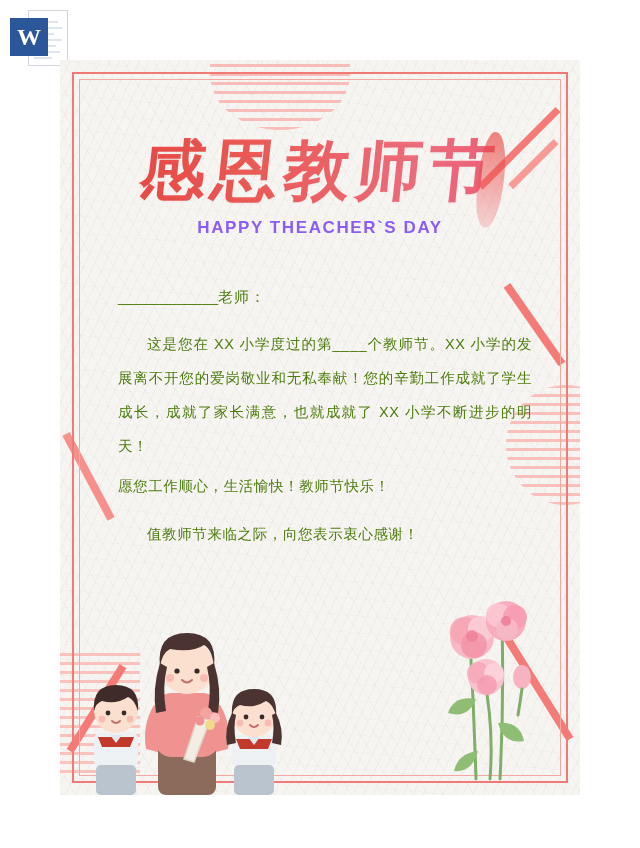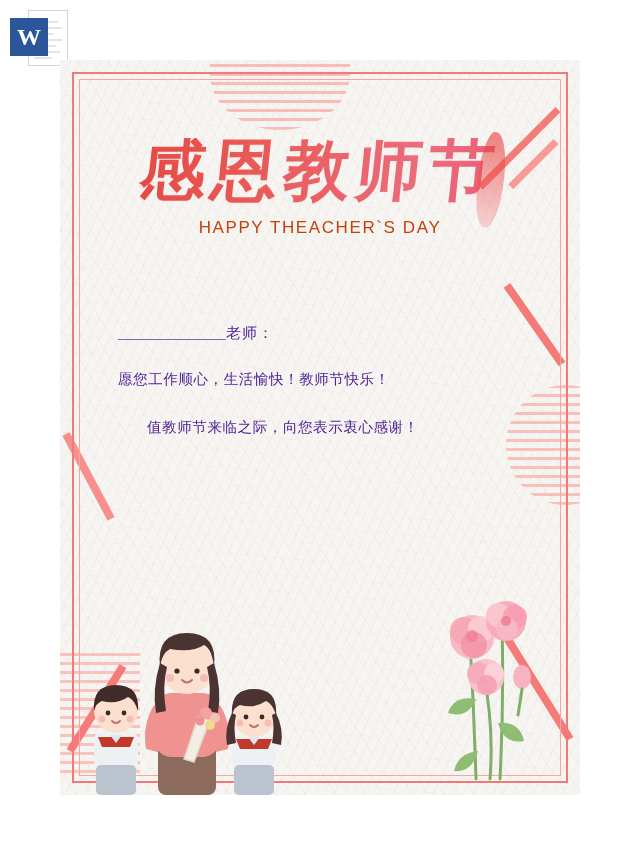--- a/index.html
+++ b/index.html
@@ -176,45 +176,44 @@
     -webkit-background-clip: text;
     background-clip: text;
     -webkit-text-fill-color: transparent;
     transform: skewX(-6deg);
     text-shadow: 0 2px 0 rgba(0,0,0,0.02);
   }
   .title-en {
     margin-top: 14px;
     font-family: "Liberation Sans", sans-serif;
     font-size: 17px;
-    font-weight: normal;
+    font-weight: bold;
     letter-spacing: 1.6px;
-    color: #c2410c;
+    color: #8b5cf6;
   }
   .title-brush {
     position: absolute;
     right: 76px;
     top: -6px;
     width: 26px;
     height: 96px;
     background: linear-gradient(180deg, rgba(232,64,60,.85), rgba(240,110,120,.35));
     border-radius: 40% 60% 45% 55%;
     transform: rotate(9deg);
     opacity: .75;
   }
 
   
   .letter {
     position: absolute;
     left: 58px;
     right: 48px;
     top: 228px;
-    font-family: Liberation Mono, monospace;
-    color: #4c1d95;
-    margin-top: 36px;
+    font-family: Liberation Sans, sans-serif;
+    color: #4d7c0f;
   }
   .salutation {
     font-size: 15px;
     letter-spacing: 1px;
     margin-bottom: 20px;
   }
   .salutation .blank {
     letter-spacing: 0;
   }
   .para {
@@ -278,20 +277,21 @@
   <div class="title-block">
     <div class="title-cn">感恩教师节</div>
     <div class="title-brush"></div>
     <div class="title-en">HAPPY THEACHER`S DAY</div>
   </div>
 
   <div class="letter">
     <div class="salutation">
       <span class="blank">____________</span><span>老师：</span>
     </div>
+    <p class="para p1">这是您在 XX 小学度过的第____个教师节。XX 小学的发展离不开您的爱岗敬业和无私奉献！您的辛勤工作成就了学生成长，成就了家长满意，也就成就了 XX 小学不断进步的明天！</p>
     <p class="para p3">愿您工作顺心，生活愉快！教师节快乐！</p>
     <p class="para p2">值教师节来临之际，向您表示衷心感谢！</p>
   </div>
 
   <div class="family">
     <svg viewBox="0 0 220 210" width="220" height="210" xmlns="http://www.w3.org/2000/svg">
 
       <g>
         <rect x="78" y="118" width="58" height="92" rx="8" fill="#8c6b5d"></rect>
         <rect x="74" y="108" width="66" height="64" rx="18" fill="#f0928f"></rect>

